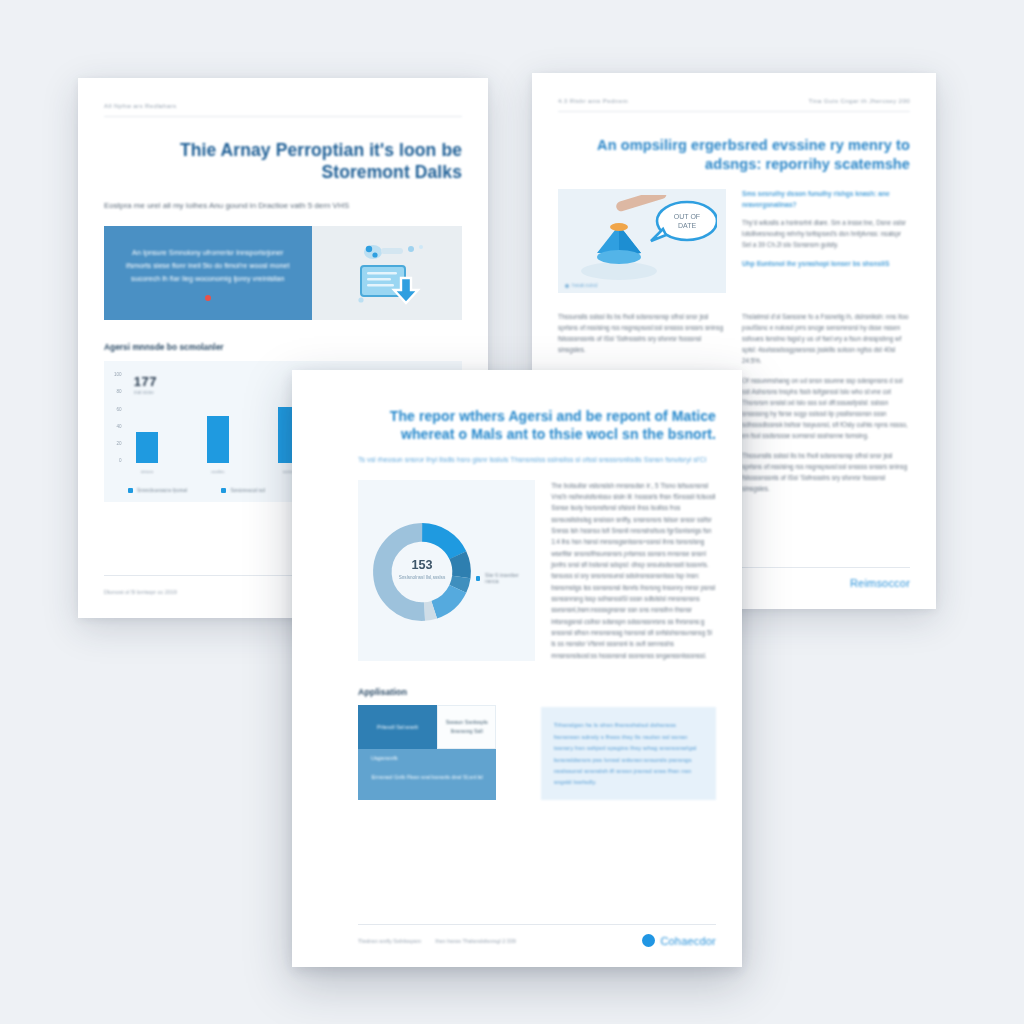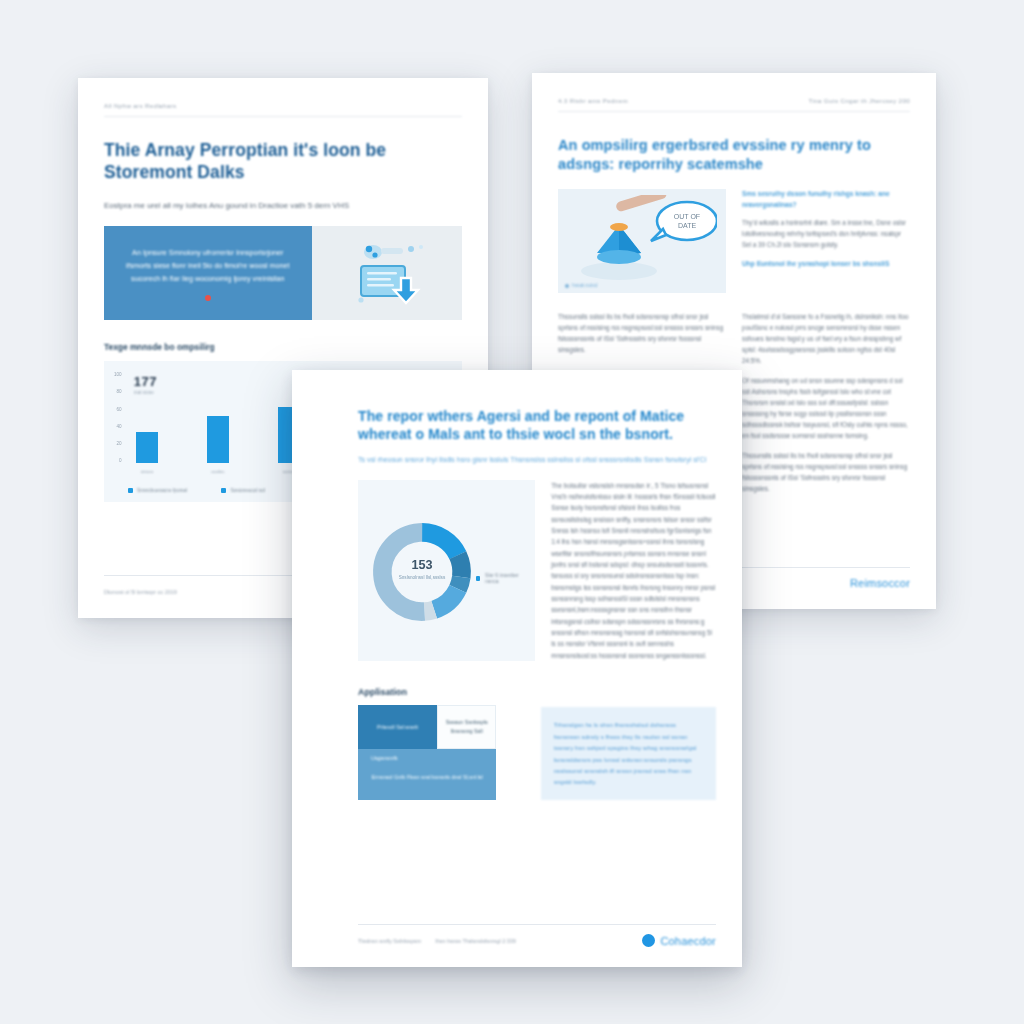--- a/index.html
+++ b/index.html
@@ -36,21 +36,21 @@
     display: flex; justify-content: space-between; align-items: center;
     font-size: 6.2px; color: #9aa6b3; letter-spacing: .35px;
     padding-bottom: 7px; border-bottom: 1px solid #e3e8ee;
     text-transform: none;
   }
   .runhead span { white-space: nowrap; }
 
   
   h1.doc-title {
     font-size: 17.5px; line-height: 1.28; font-weight: bold;
-    color: #1d5e95; margin-top: 22px; letter-spacing: .1px;
+    color: #1d5e95; margin-top: 22px; letter-spacing: .1px; text-align: right;
   }
   h1.doc-title.lighter { color: #2a86c8; font-size: 14.5px; margin-top: 24px; }
   h1.doc-title.front { color: #2286cb; font-size: 14px; margin-top: 14px; }
 
   .lede { font-size: 8px; color: #5c6b7a; line-height: 1.55; margin-top: 16px; }
   .lede.blue { color: #63a9dc; margin-top: 10px; font-size: 7px; line-height: 1.7; }
 
   
   .hero-row { display: flex; margin-top: 14px; height: 94px; }
   .hero-quote {
@@ -167,21 +167,21 @@
             <rect x="22" y="30" width="44" height="30" rx="3" fill="#9ad6f2" stroke="#4aa9da" stroke-width="2"></rect>
             <rect x="28" y="36" width="30" height="2.4" rx="1.2" fill="#e4f4fc"></rect>
             <rect x="28" y="42" width="24" height="2.4" rx="1.2" fill="#e4f4fc"></rect>
             <rect x="28" y="48" width="27" height="2.4" rx="1.2" fill="#e4f4fc"></rect>
             <path d="M62 42 h10 v12 h7 l-12 13 l-12 -13 h7 z" fill="#2f9fe0" stroke="#ffffff" stroke-width="2.4"></path>
             <circle cx="22" cy="64" r="2.6" fill="#bcdff2"></circle>
           </svg>
         </div>
       </div>
 
-      <div class="sec-label bl2">Texge mnnsde bo ompsilirg</div>
+      <div class="sec-label bl2">Agersi mnnsde bo scmolanler</div>
 
       <div class="chart-card">
         <div class="bars-wrap">
           <div class="y-axis">
             <span>100</span>
             <span>80</span>
             <span>60</span>
             <span>40</span>
             <span>20</span>
             <span>0</span>

